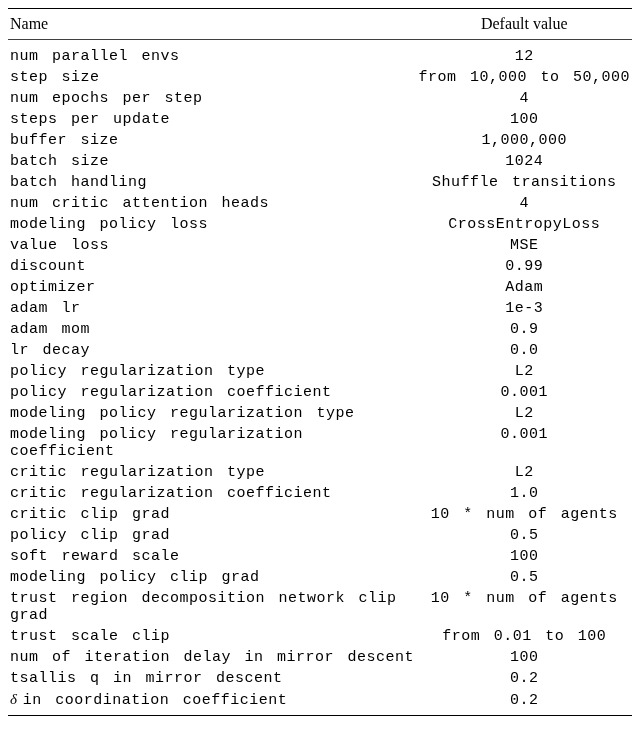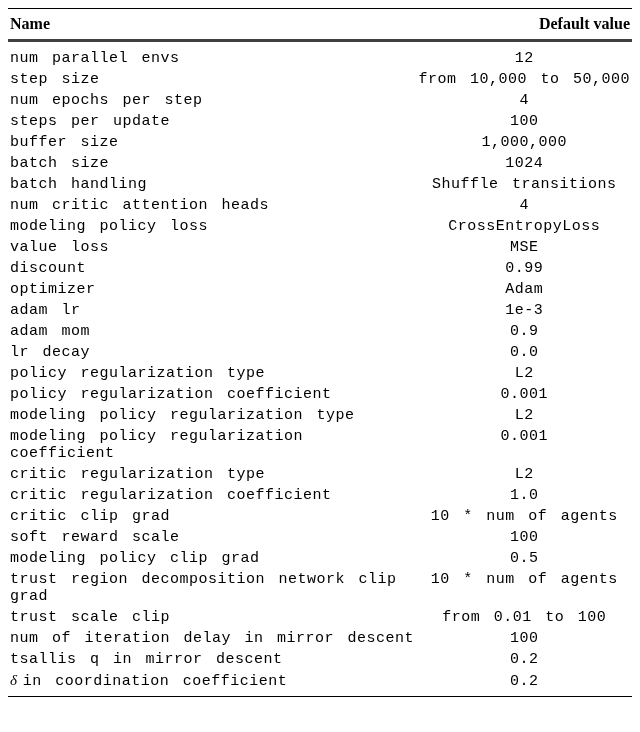--- a/index.html
+++ b/index.html
@@ -11,28 +11,28 @@
     }
     .table-wrap {
       padding: 8px 8px 8px 8px;
     }
     table {
       border-collapse: collapse;
       width: 100%;
     }
     thead tr th {
       border-top: 1.5px solid #000;
-      border-bottom: 3px solid #404040;
+      border-bottom: 1px solid #404040;
       padding: 6px 2px 6px 2px;
-      font-weight: bold;
+      font-weight: normal;
       font-family: Georgia, "Times New Roman", serif;
       font-size: 16px;
     }
     thead th.name { text-align: left; }
-    thead th.val  { text-align: right; }
+    thead th.val  { }
     tbody td {
       padding: 2.0px 2px;
       font-size: 15px;
       letter-spacing: 0.5px;
       word-spacing: 4px;
       vertical-align: baseline;
     }
     tbody td.name { text-align: left; }
     tbody td.val  { text-align: center; white-space: nowrap; }
     tbody tr.spacer td { padding-top: 8px; }
@@ -147,20 +147,24 @@
         </tr>
         <tr>
           <td class="name">critic regularization coefficient</td>
           <td class="val">1.0</td>
         </tr>
         <tr>
           <td class="name">critic clip grad</td>
           <td class="val">10 * num of agents</td>
         </tr>
         <tr>
+          <td class="name">policy clip grad</td>
+          <td class="val">0.5</td>
+        </tr>
+        <tr>
           <td class="name">soft reward scale</td>
           <td class="val">100</td>
         </tr>
         <tr>
           <td class="name">modeling policy clip grad</td>
           <td class="val">0.5</td>
         </tr>
         <tr>
           <td class="name">trust region decomposition network clip grad</td>
           <td class="val">10 * num of agents</td>

